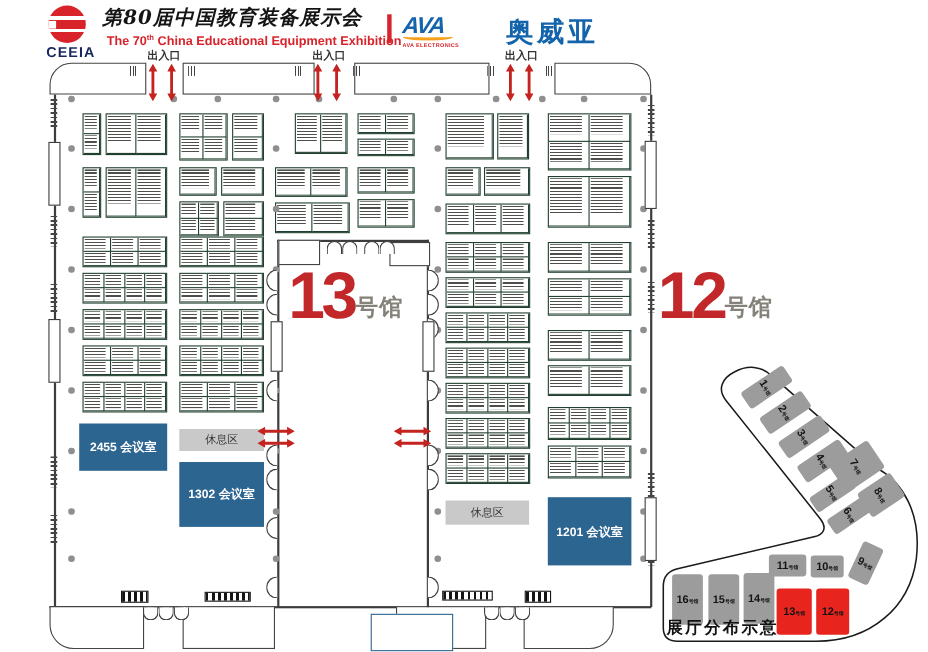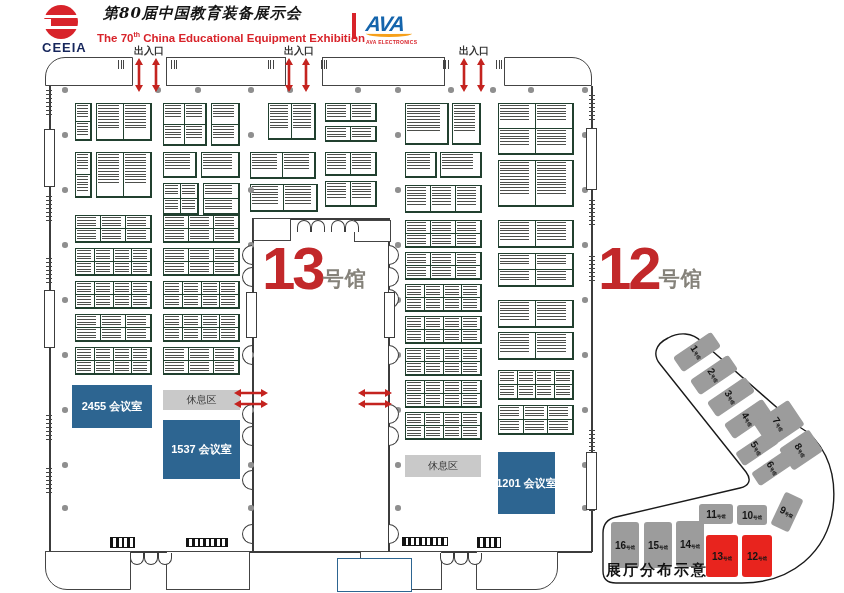--- a/index.html
+++ b/index.html
@@ -4,21 +4,21 @@
 <style>
   html,body{margin:0;padding:0;background:#fff;}
   #canvas{position:relative;width:844px;height:593px;background:#fff;overflow:hidden;
           font-family:"Liberation Sans",sans-serif;}
   .abs{position:absolute;box-sizing:border-box;}
   
   .ceeia-mark{width:34px;height:34px;border-radius:50%;
     background:linear-gradient(180deg,#d8232a 0 29%,#fff 29% 38%,#d8232a 38% 62%,#fff 62% 71%,#d8232a 71% 100%);}
   .ceeia-notch{left:44px;top:19px;width:7px;height:7px;background:#fff;}
   .ceeia-text{left:42px;top:40px;font-size:13px;font-weight:bold;color:#16265c;letter-spacing:1px;}
-  .title-cn{left:103px;top:4px;font-size:15px;font-weight:bold;font-style:italic;color:#141414;
+  .title-cn{left:93px;top:4px;font-size:18px;font-weight:bold;font-style:italic;color:#141414;
     font-family:"DejaVu Serif","Liberation Serif",serif;letter-spacing:1px;white-space:nowrap;}
   .title-en{left:97px;top:31px;font-size:11.5px;font-weight:bold;color:#d8232a;white-space:nowrap;}
   .title-en sup{font-size:7px;}
   .redbar{left:352px;top:13px;width:4px;height:26px;background:#d8232a;}
   .ava-logo{left:366px;top:12px;font-size:21px;font-weight:900;font-style:italic;color:#1464ac;
     transform:skewX(-6deg);letter-spacing:-1px;}
   .ava-swoosh{left:366px;top:30px;width:46px;height:7px;border-bottom:3px solid #f6a01a;border-radius:50%;}
   .ava-sub{left:366px;top:39px;font-size:5px;font-weight:bold;color:#d8232a;letter-spacing:.3px;white-space:nowrap;}
   .sponsor-cn{left:460px;top:12px;font-size:25px;font-weight:900;color:#1464ac;letter-spacing:3px;white-space:nowrap;}
   
@@ -67,20 +67,21 @@
     <div class="ceeia-mark"></div>
   </div>
   <div class="abs ceeia-notch"></div>
   <div class="abs ceeia-text">CEEIA</div>
   <div class="abs title-cn">第80届中国教育装备展示会</div>
   <div class="abs title-en"><span>The 70</span><sup>th</sup><span> China Educational Equipment Exhibition</span></div>
   <div class="abs redbar"></div>
   <div class="abs ava-logo">AVA</div>
   <div class="abs ava-swoosh"></div>
   <div class="abs ava-sub">AVA ELECTRONICS</div>
+  <div class="abs sponsor-cn">奥威亚</div>
 
   <div class="abs vest" style="left:45px;top:57px;width:88px;height:29px;border-radius:20px 0 0 0;"></div>
   <div class="abs vest" style="left:166px;top:57px;width:120px;height:29px;"></div>
   <div class="abs vest" style="left:322px;top:57px;width:123px;height:29px;"></div>
   <div class="abs vest" style="left:504px;top:57px;width:88px;height:29px;border-radius:0 20px 0 0;"></div>
 
   <div class="abs wall" style="left:49px;top:86px;width:1.5px;height:466px;"></div>
   <div class="abs wall" style="left:591px;top:86px;width:1.5px;height:466px;"></div>
   <div class="abs wall" style="left:45px;top:551px;width:547px;height:1.5px;"></div>
 
@@ -107,22 +108,22 @@
   <div class="abs wpillar" style="left:586px;top:452px;height:58px;"></div>
 
   <div class="abs esc" style="left:110px;top:537px;width:25px;height:11px;"></div>
   <div class="abs esc" style="left:186px;top:538px;width:42px;height:9px;"></div>
   <div class="abs esc" style="left:402px;top:537px;width:46px;height:9px;"></div>
   <div class="abs esc" style="left:477px;top:537px;width:24px;height:11px;"></div>
 
   <div class="abs bluebox" style="left:337px;top:558px;width:75px;height:34px;"></div>
 
   <div class="abs room" style="left:72px;top:385px;width:80px;height:43px;">2455 会议室</div>
-  <div class="abs room" style="left:163px;top:420px;width:77px;height:59px;">1537 会议室</div>
-  <div class="abs room" style="left:498px;top:452px;width:57px;height:62px;">1201 会议室</div>
+  <div class="abs room" style="left:163px;top:420px;width:77px;height:59px;">1302 会议室</div>
+  <div class="abs room" style="left:498px;top:452px;width:76px;height:62px;">1201 会议室</div>
   <div class="abs rest" style="left:163px;top:390px;width:77px;height:20px;">休息区</div>
   <div class="abs rest" style="left:405px;top:455px;width:76px;height:22px;">休息区</div>
 
   <div class="abs hall-label" style="left:262px;top:243px;">
     <span class="hall-num">13</span>
     <span class="hall-suffix">号馆</span>
   </div>
   <div class="abs hall-label" style="left:598px;top:243px;">
     <span class="hall-num">12</span>
     <span class="hall-suffix">号馆</span>

